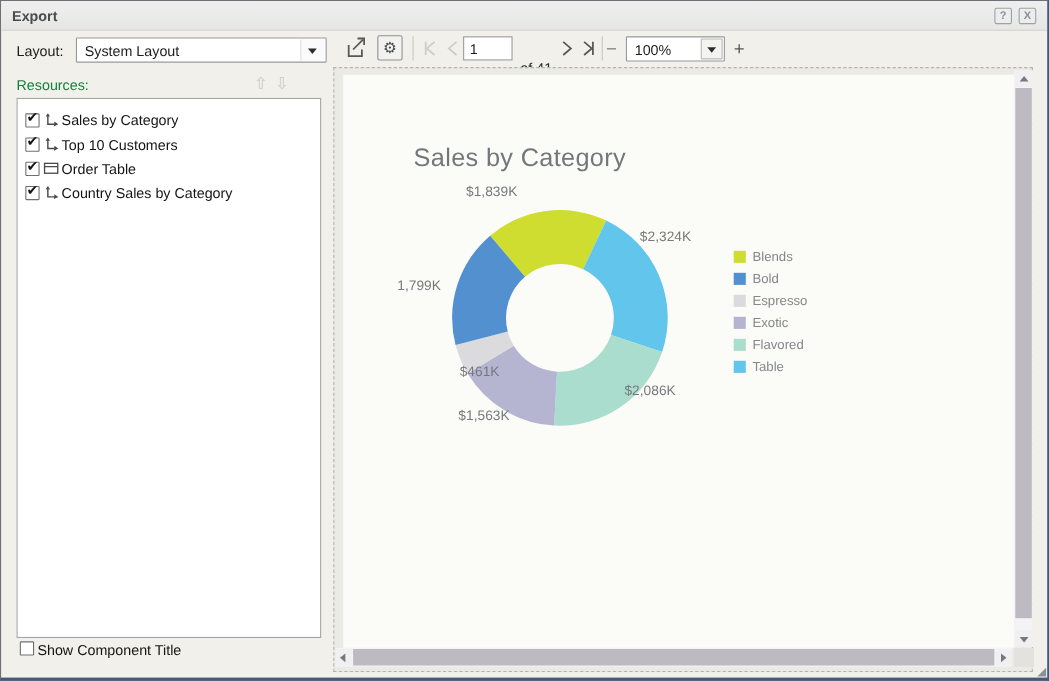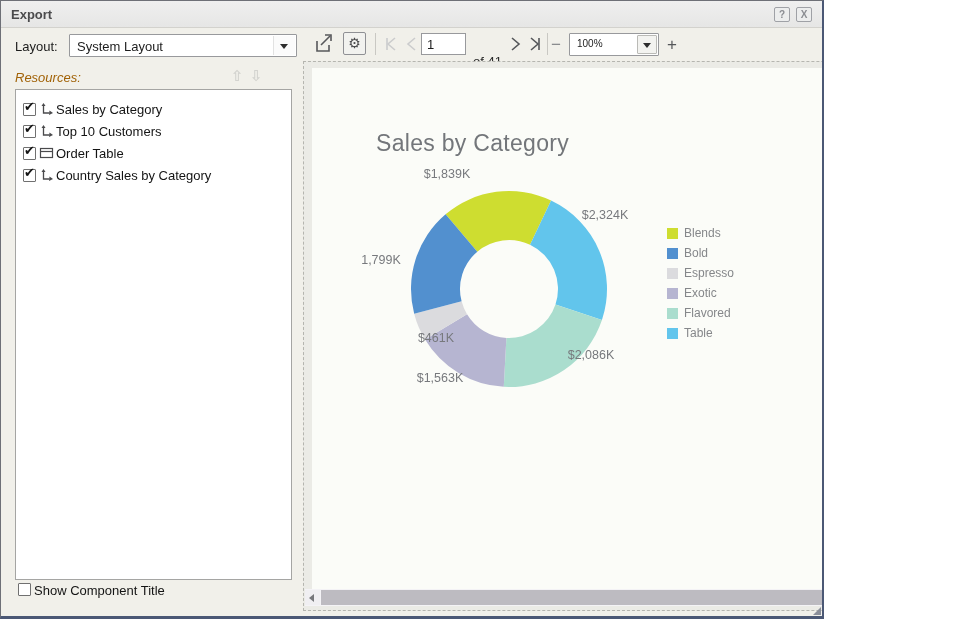--- a/index.html
+++ b/index.html
@@ -1,20 +1,20 @@
 <!DOCTYPE html>
 <html><head>
 <meta charset="utf-8">
 <style>
   * { box-sizing: border-box; margin: 0; padding: 0; }
   html,body { width: 954px; height: 619px; }
   body { font-family: "Liberation Sans", "DejaVu Sans", sans-serif; background:#fff; }
 
   .dialog {
-    position: relative; width: 824px; height: 619px;
+    position: relative; width: 954px; height: 619px;
     background: #f1f0ea;
     border: 1px solid #6e7077;
     border-right: 2px solid #4b5875;
     border-bottom: 3px solid #4b5875;
     overflow: hidden;
   }
 
   
   .titlebar {
     position: absolute; left:0; top:0; right:0; height: 27px;
@@ -41,21 +41,21 @@
   .select .sel-text { position:absolute; left:7px; top:4px; font-size:13px; color:#1d1d1d; }
   .select .sel-btn {
     position:absolute; right:1px; top:1px; width:22px; height:19px;
     background:#fbfbfb; border-left:1px solid #e2e2e2; 
   }
   .caret-down {
     position:absolute; left:6px; top:8px; width:0; height:0;
     border-left:4px solid transparent; border-right:4px solid transparent;
     border-top:5px solid #2d2d2d;
   }
-  .resources-label { position:absolute; left:14px; top:69px; font-size:13px; color:#a16207;font-style:italic; }
+  .resources-label { position:absolute; left:14px; top:69px; font-size:13px; color:#15803d; }
   .reorder { position:absolute; top:66px; font-size:15px; color:#d3d3cf; font-weight:bold; }
   .reorder.up { left:230px; }
   .reorder.down { left:249px; }
 
   .resources-list {
     position:absolute; left:14px; top:88px; width:277px; height:491px;
     background:#fff; border:1px solid #a5a5a3;
     padding-top:8px; overflow:hidden;
   }
   .res-item { position:relative; height:22px; display:flex; align-items:center; padding-left:7px; }
@@ -86,21 +86,21 @@
     position:absolute; left:120px; top:5px; width:45px; height:22px;
     border:1px solid #98999c; background:#fff; font-size:13px; color:#1d1d1d;
     padding-left:5px; font-family:"Liberation Sans",sans-serif;
   }
   .of-label { position:absolute; left:172px; top:26px; font-size:13px; color:#2a2a2a; }
   .zoom-minus { position:absolute; left:250px; top:7px; font-size:17px; color:#85878a; }
   .zoom-combo {
     position:absolute; left:268px; top:5px; width:90px; height:23px;
     background:#fff; border:1px solid #98999c; border-radius:1px;
   }
-  .zoom-combo .z-text { position:absolute; left:7px; top:4px; font-size:10px; color:#1d1d1d; }
+  .zoom-combo .z-text { position:absolute; left:7px; top:4px; font-size:13px; color:#1d1d1d; }
   .zoom-combo .z-btn {
     position:absolute; right:1px; top:1px; width:20px; height:19px;
     background:#f3f3f0; border:1px solid #babab6; border-radius:1px;
   }
   .zoom-plus { position:absolute; left:366px; top:7px; font-size:17px; color:#55575a; }
 
   
   .preview {
     position:absolute; left:302px; top:60px; width:636px; height:550px;
     border:1px dashed #b5b5af; background:#ebebe6;

